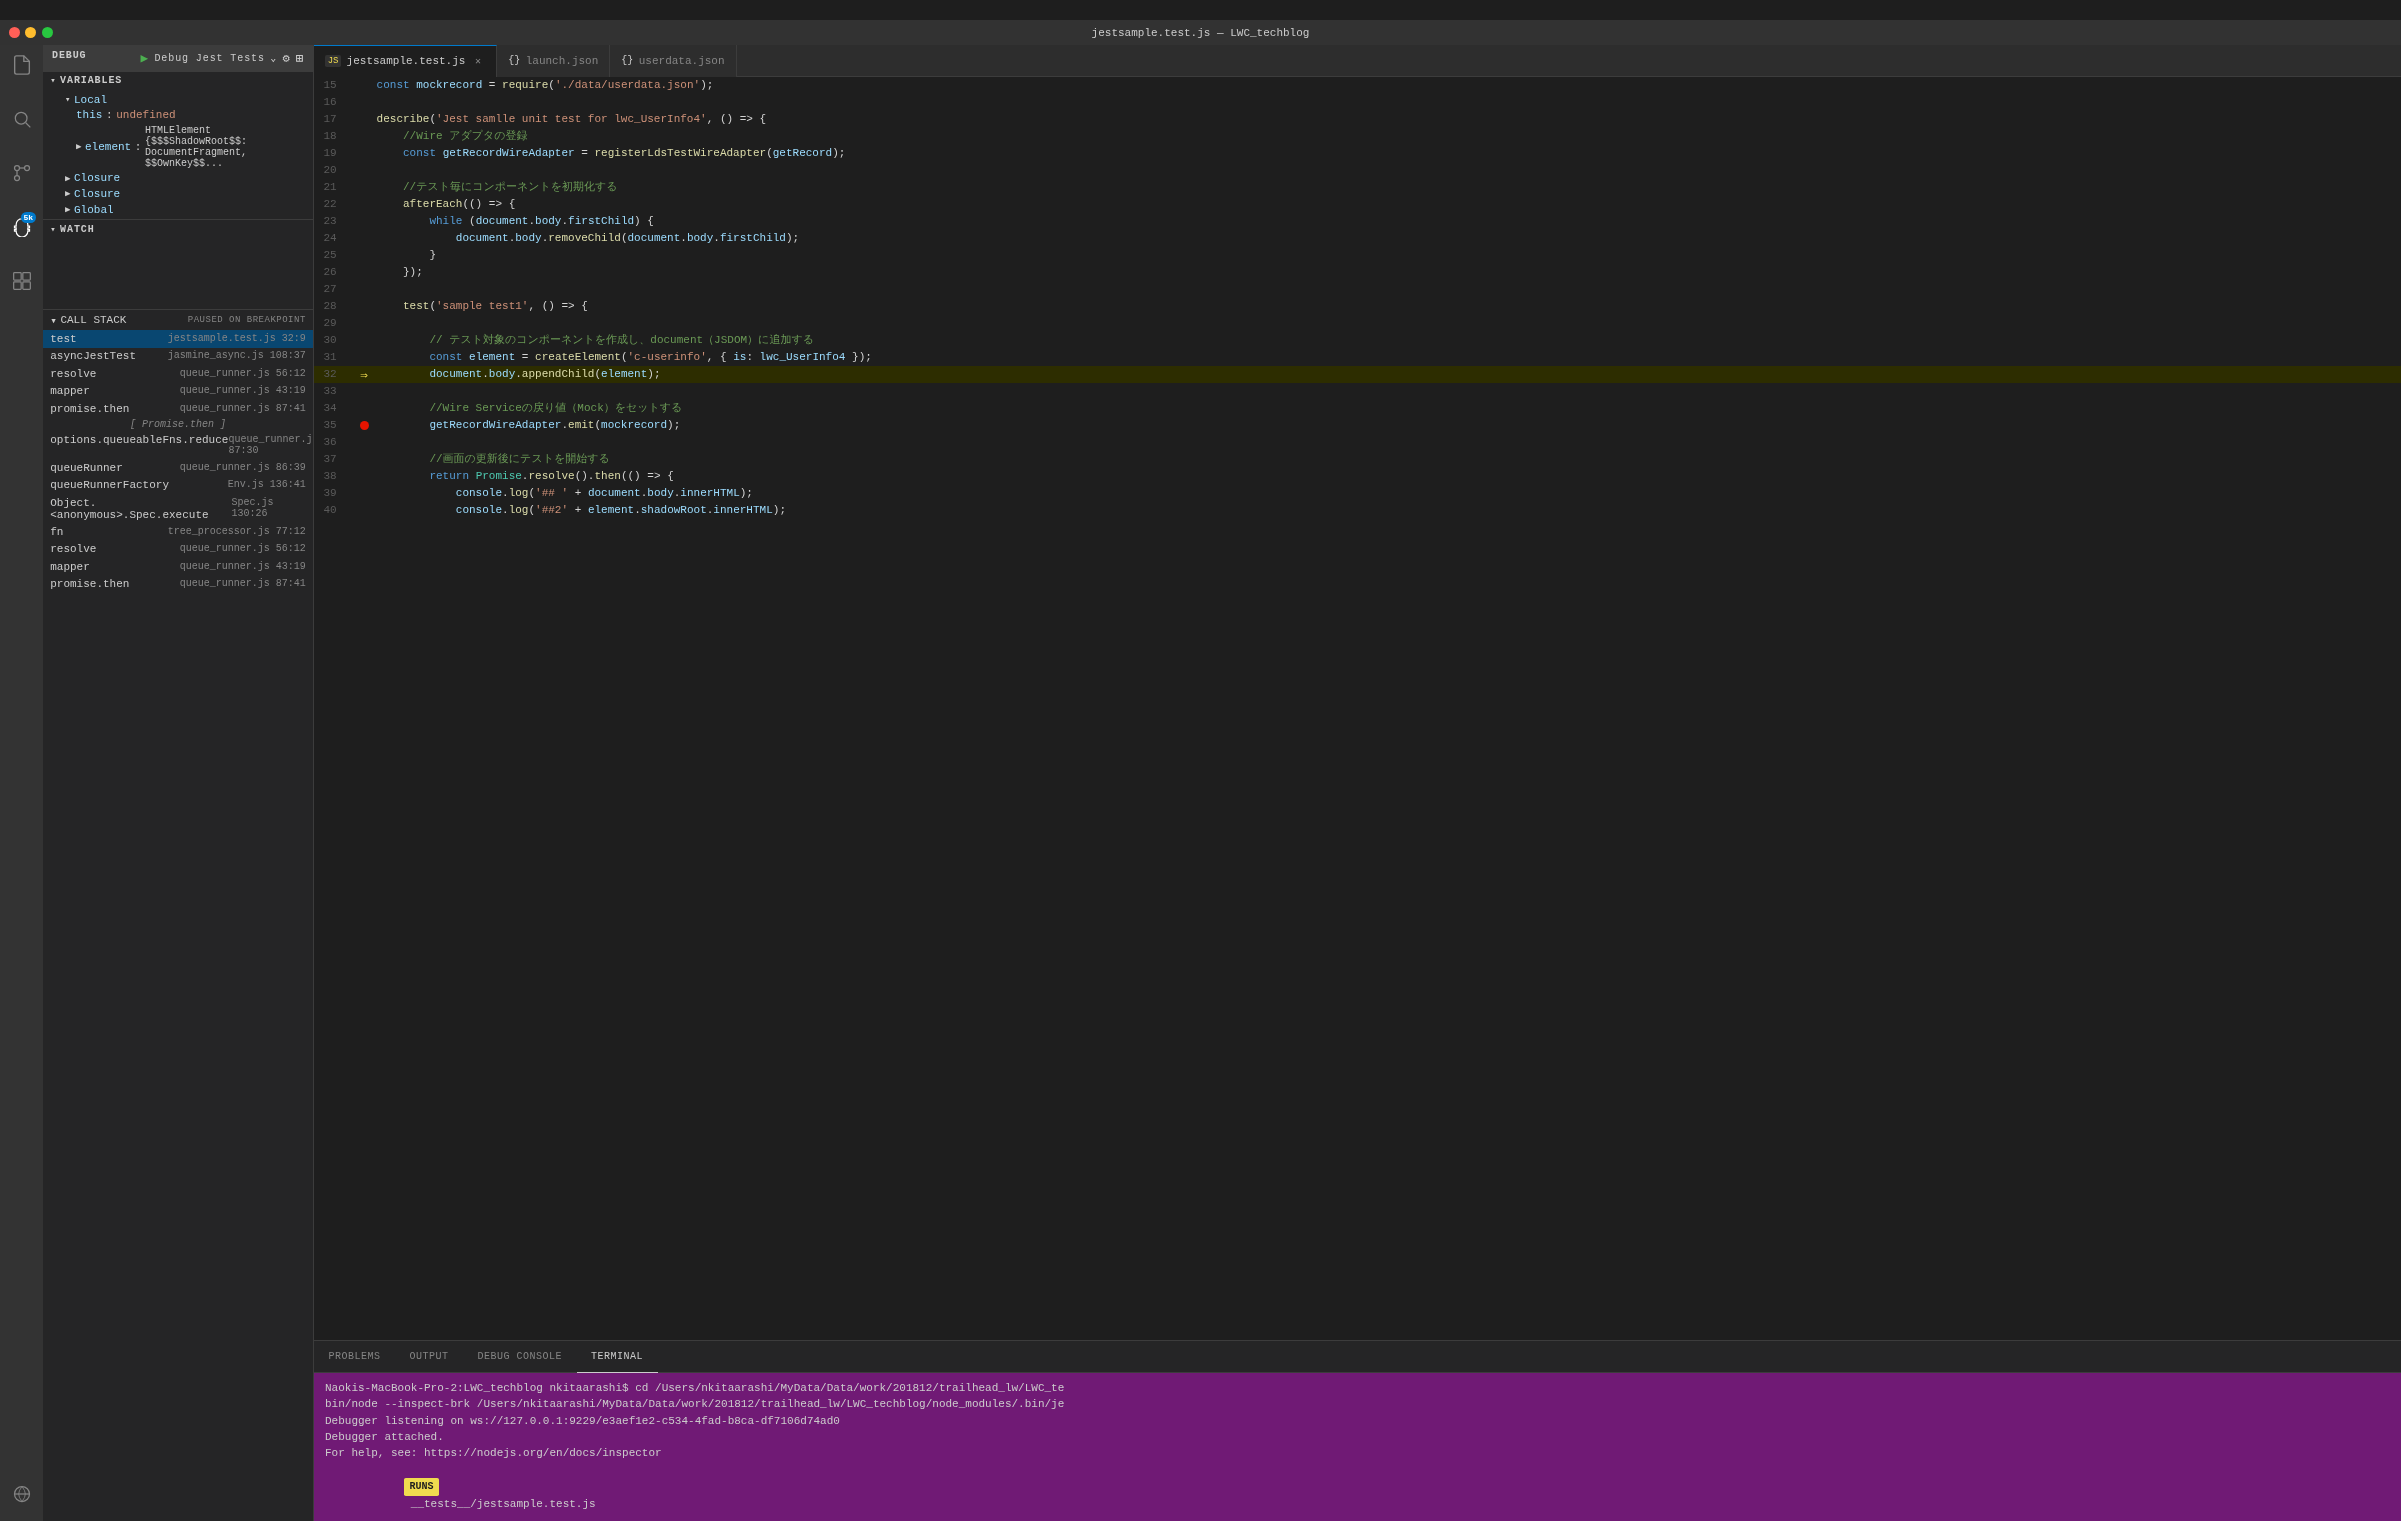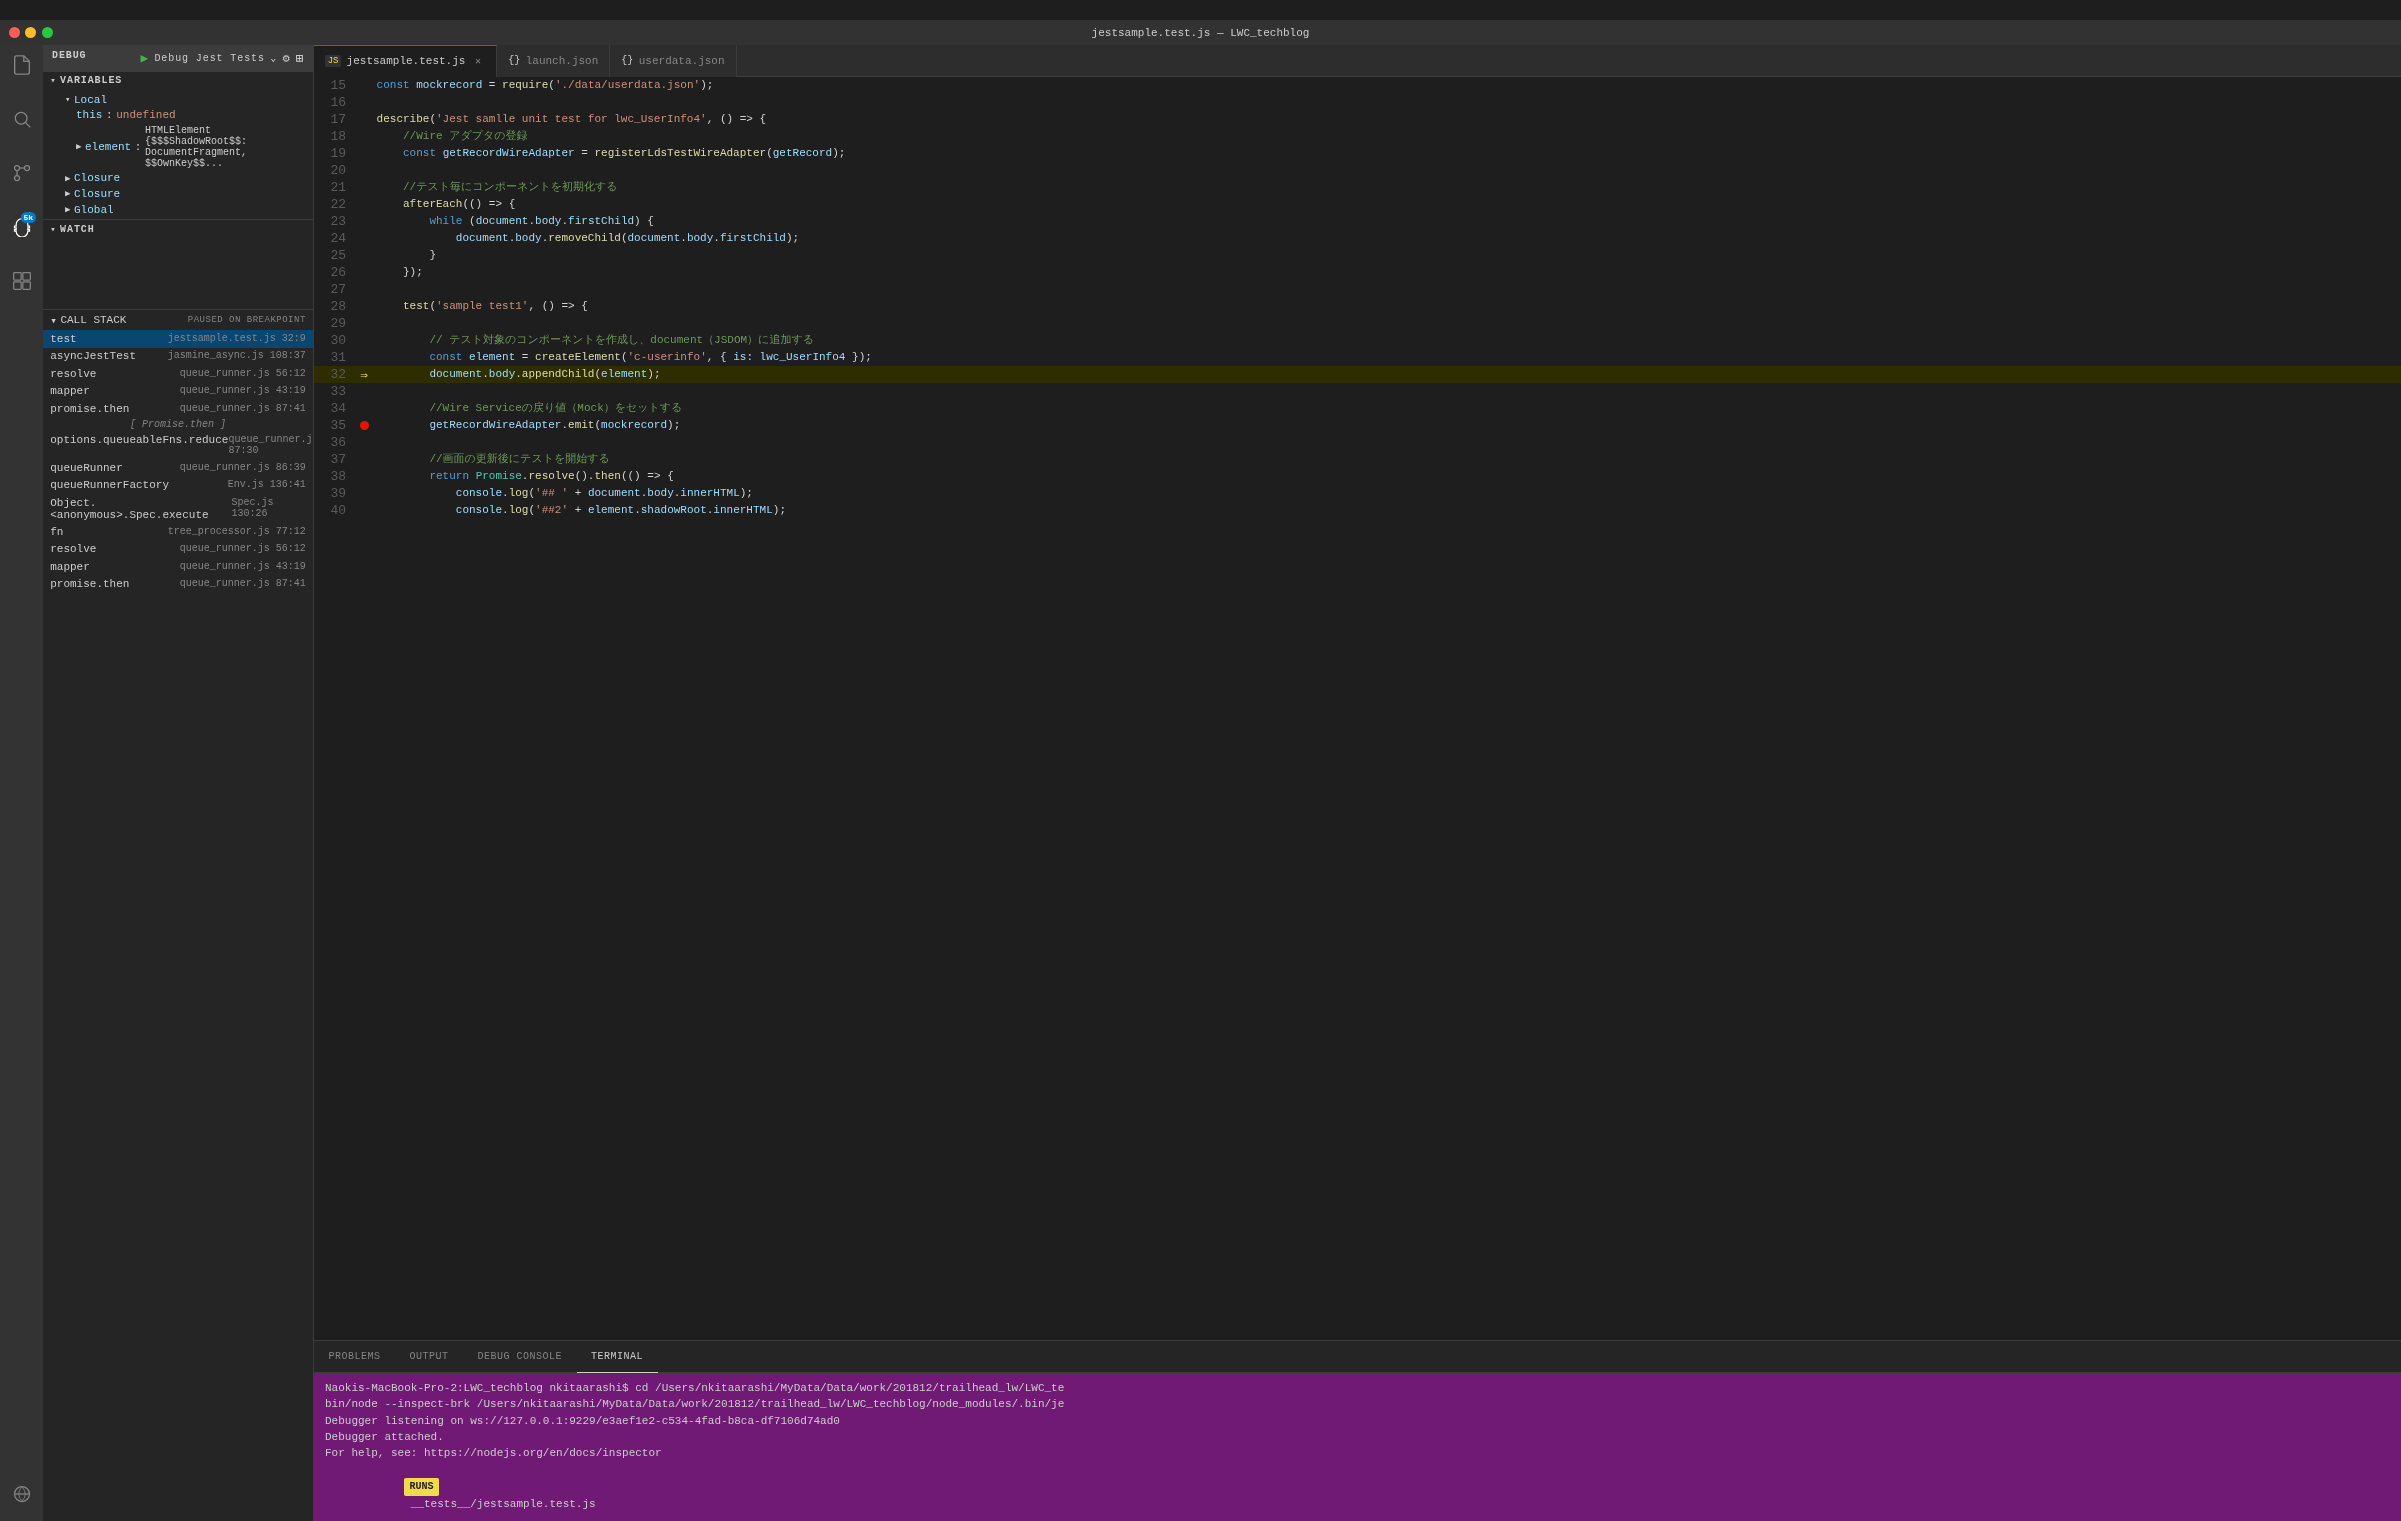--- a/index.html
+++ b/index.html
@@ -253,24 +253,24 @@
     }
 
     .code-line {
       display: flex;
       min-height: 17px;
       position: relative;
     }
     .code-line.highlighted { background: #2d2d00; }
     .line-number {
       width: 41px;
-      text-align: right;
+      text-align: center;
       padding-right: 9px;
       color: #5a5a5a;
-      font-size: 13px;
+      font-size: 11px;
       flex-shrink: 0;
       user-select: none;
       line-height: 17px;
     }
     .line-gutter {
       width: 18px;
       flex-shrink: 0;
       display: flex;
       align-items: center;
       justify-content: center;

